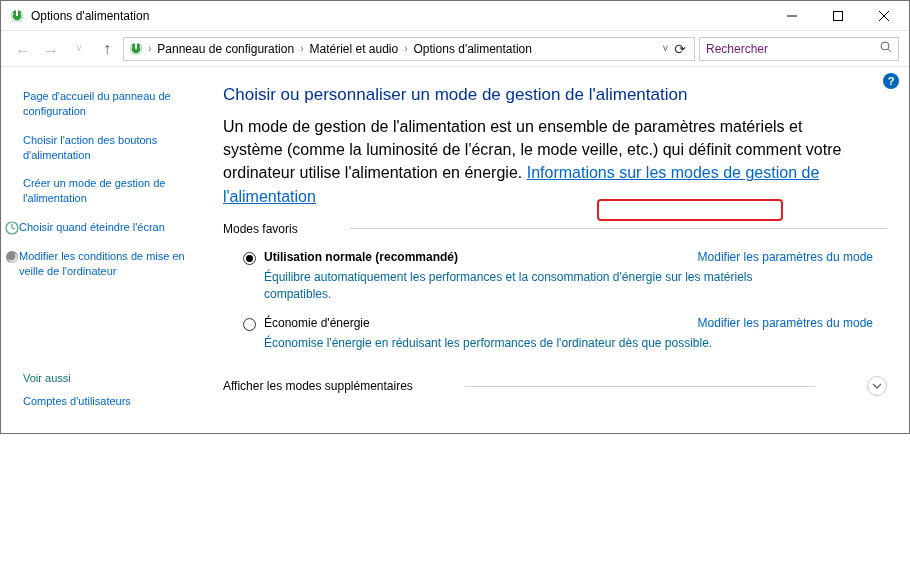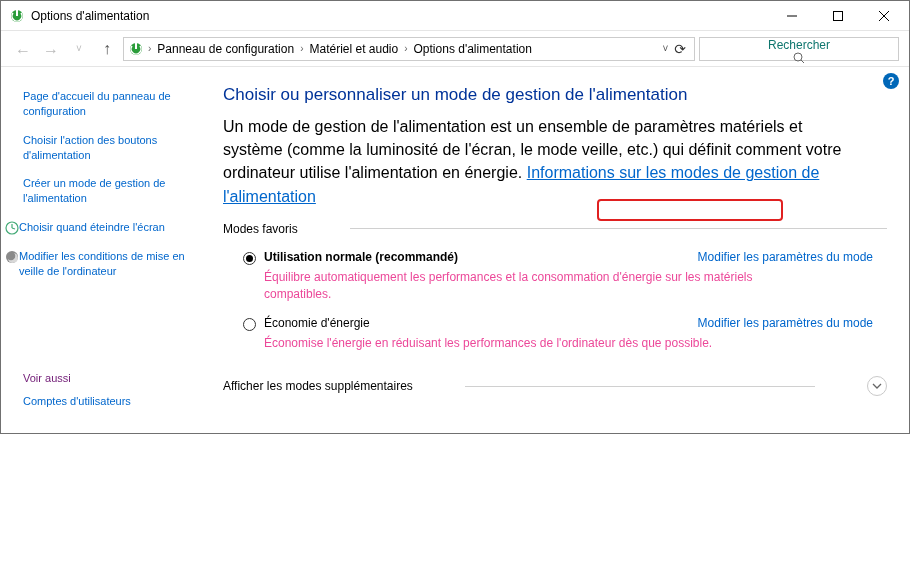--- a/index.html
+++ b/index.html
@@ -77,22 +77,21 @@
   }
   .bc-end .dd{ font-size:10px; color:#555; padding:2px;}
   .bc-end .refresh{ font-size:14px; color:#333; padding:2px;}
   .search {
     width:200px;
     height:24px;
     border:1px solid #cccccc;
     display:flex;
     align-items:center;
     padding:0 6px;
-    color:#0f766e;
-    flex-direction:column;
+    color:#701a75;
   }
   .search .sp { flex:1; }
   .search .mag { font-size:13px; color:#555;}
   
   .body {
     flex:1;
     display:flex;
     position:relative;
     overflow:hidden;
   }
@@ -116,21 +115,21 @@
   }
   .side-link.iconed .sicon{
     width:14px; height:14px; flex-shrink:0;
     margin-top:1px;
   }
   .sidebar-bottom{
     margin-top:auto;
     padding-bottom:10px;
   }
   .see-also{
-    color:#701a75;
+    color:#0f766e;
     margin-bottom:10px;
   }
   
   .main {
     flex:1;
     padding: 18px 22px 10px 18px;
     position:relative;
   }
   .help-icon{
     position:absolute;
@@ -214,21 +213,21 @@
   }
   .plan-row .plan-name.bold{ font-weight:600;}
   .plan-row .modify{
     margin-left:auto;
     color:#0066cc;
     font-size:12px;
     cursor:pointer;
   }
   .plan-desc{
     font-size:12px;
-    color:#ec4899;
+    color:#0369a1;
     padding:4px 0 0 21px;
     max-width:560px;
     line-height:1.4;
   }
   .highlight-box{
     border:2px solid #e02020;
     border-radius:4px;
     position:absolute;
     pointer-events:none;
   }

